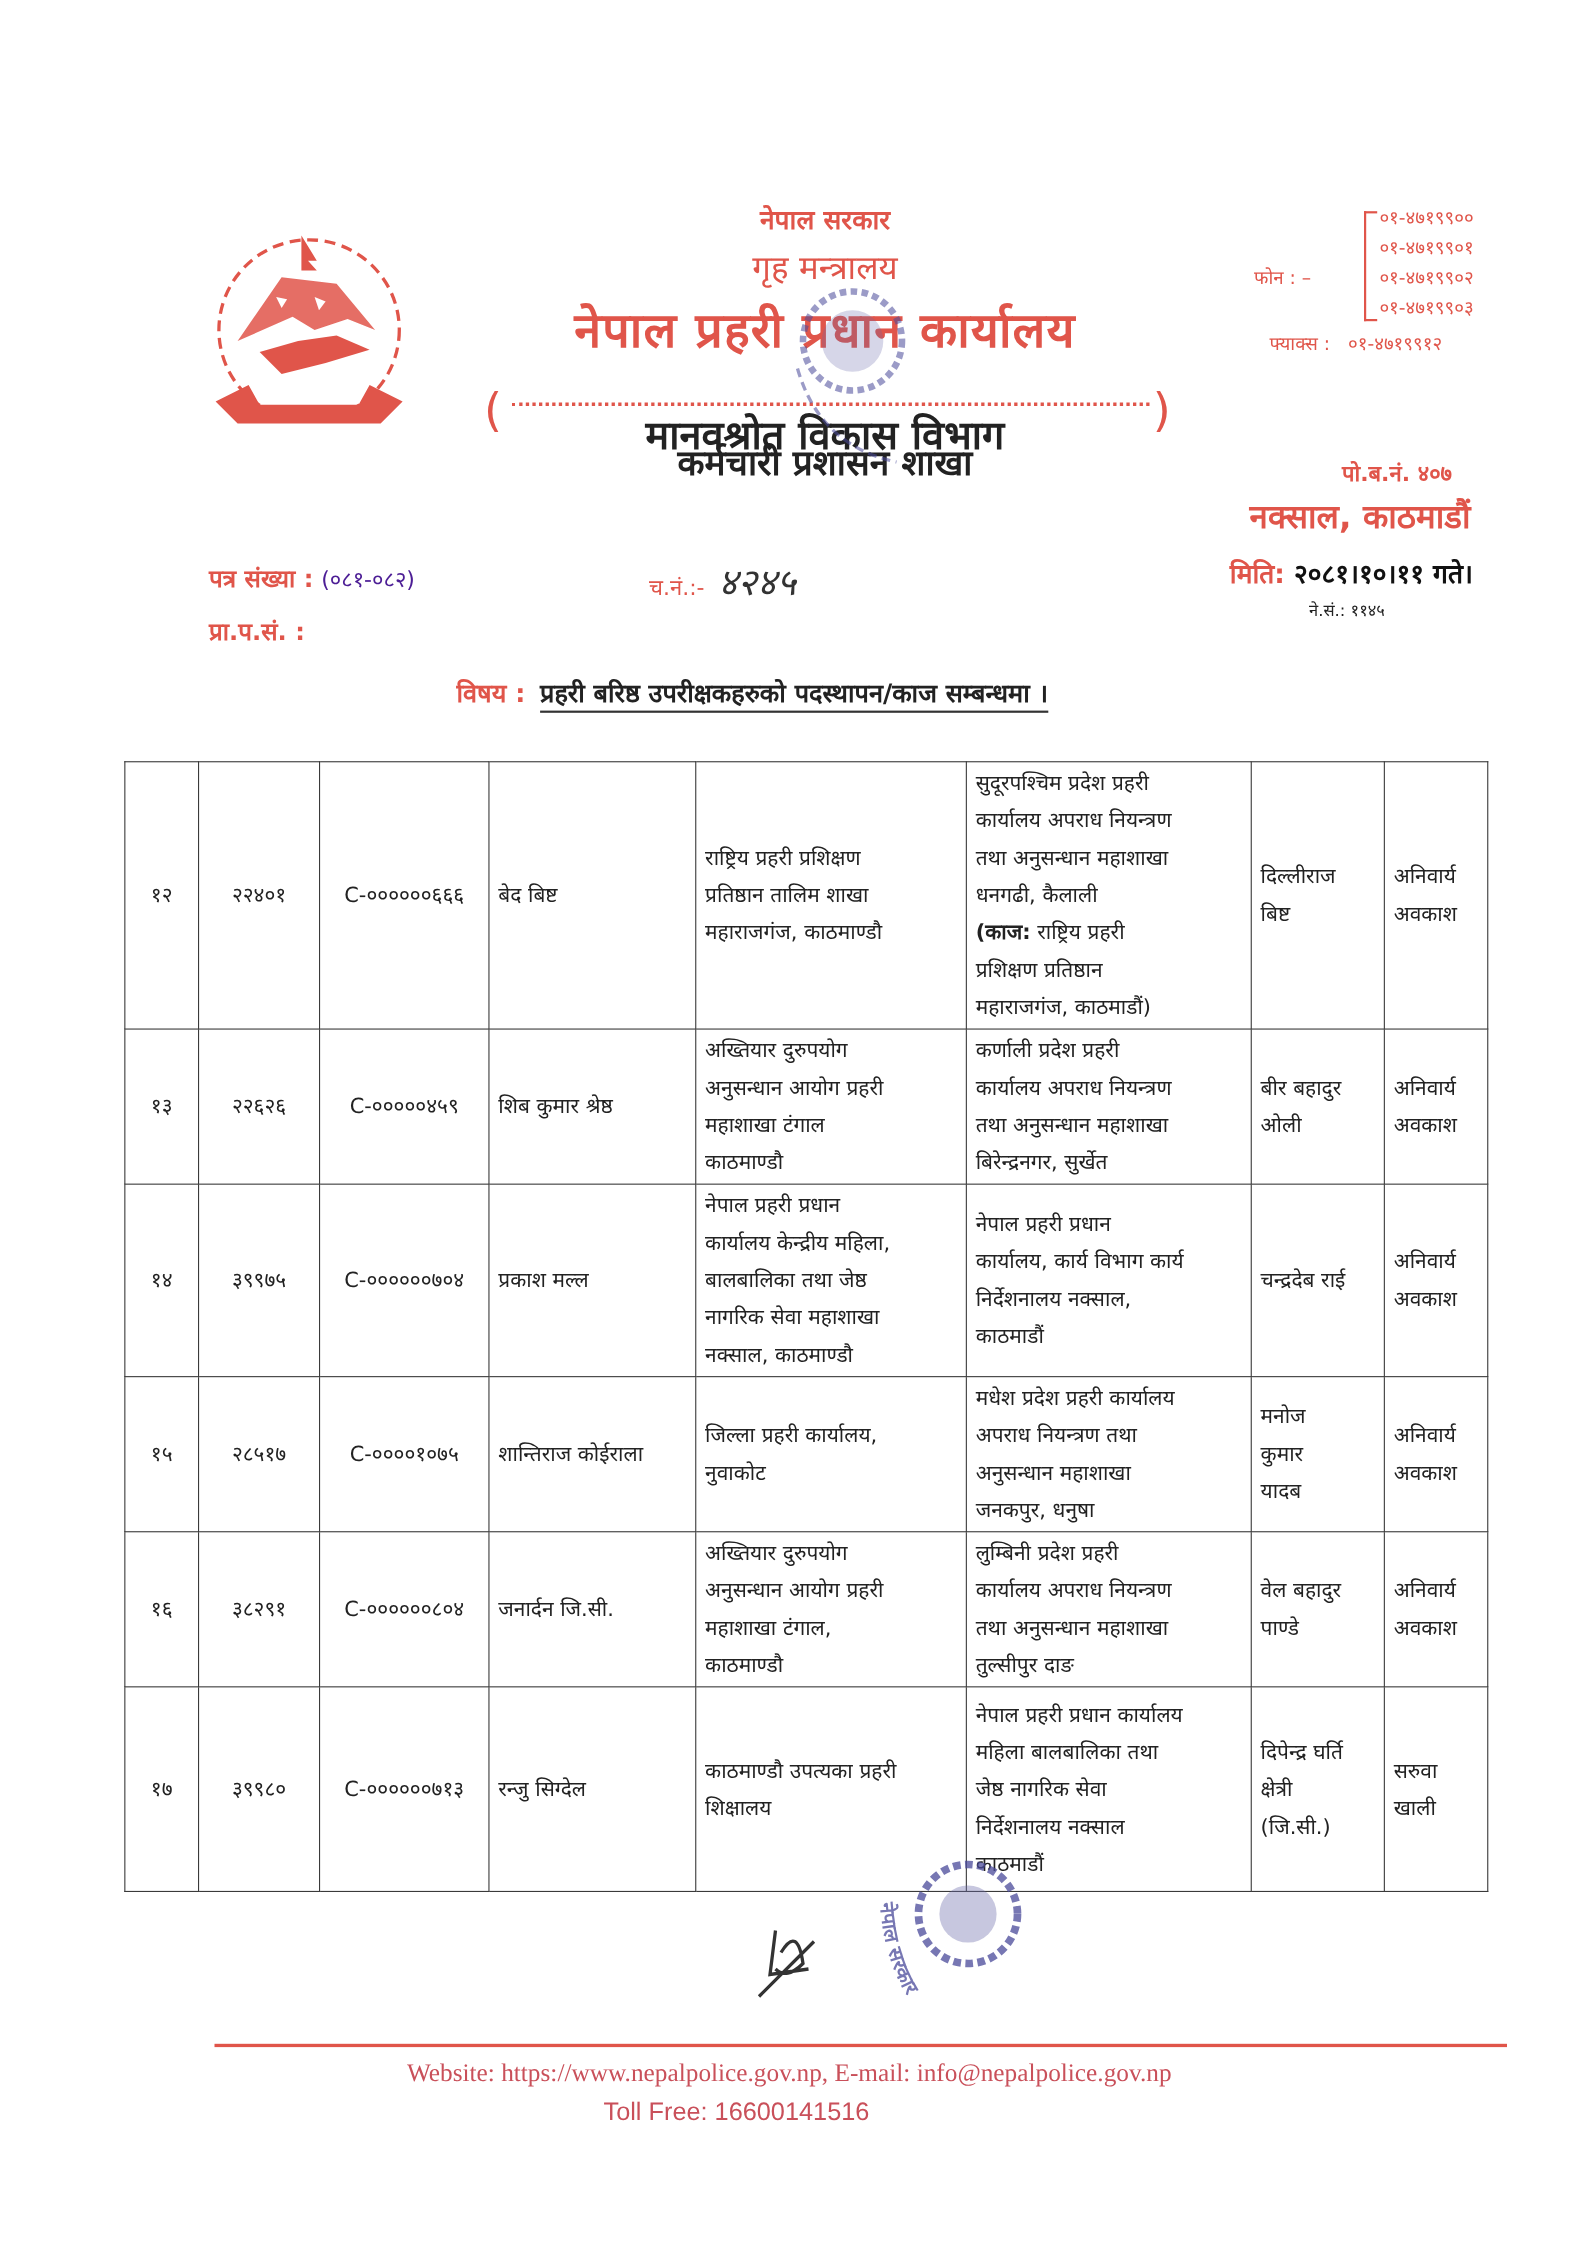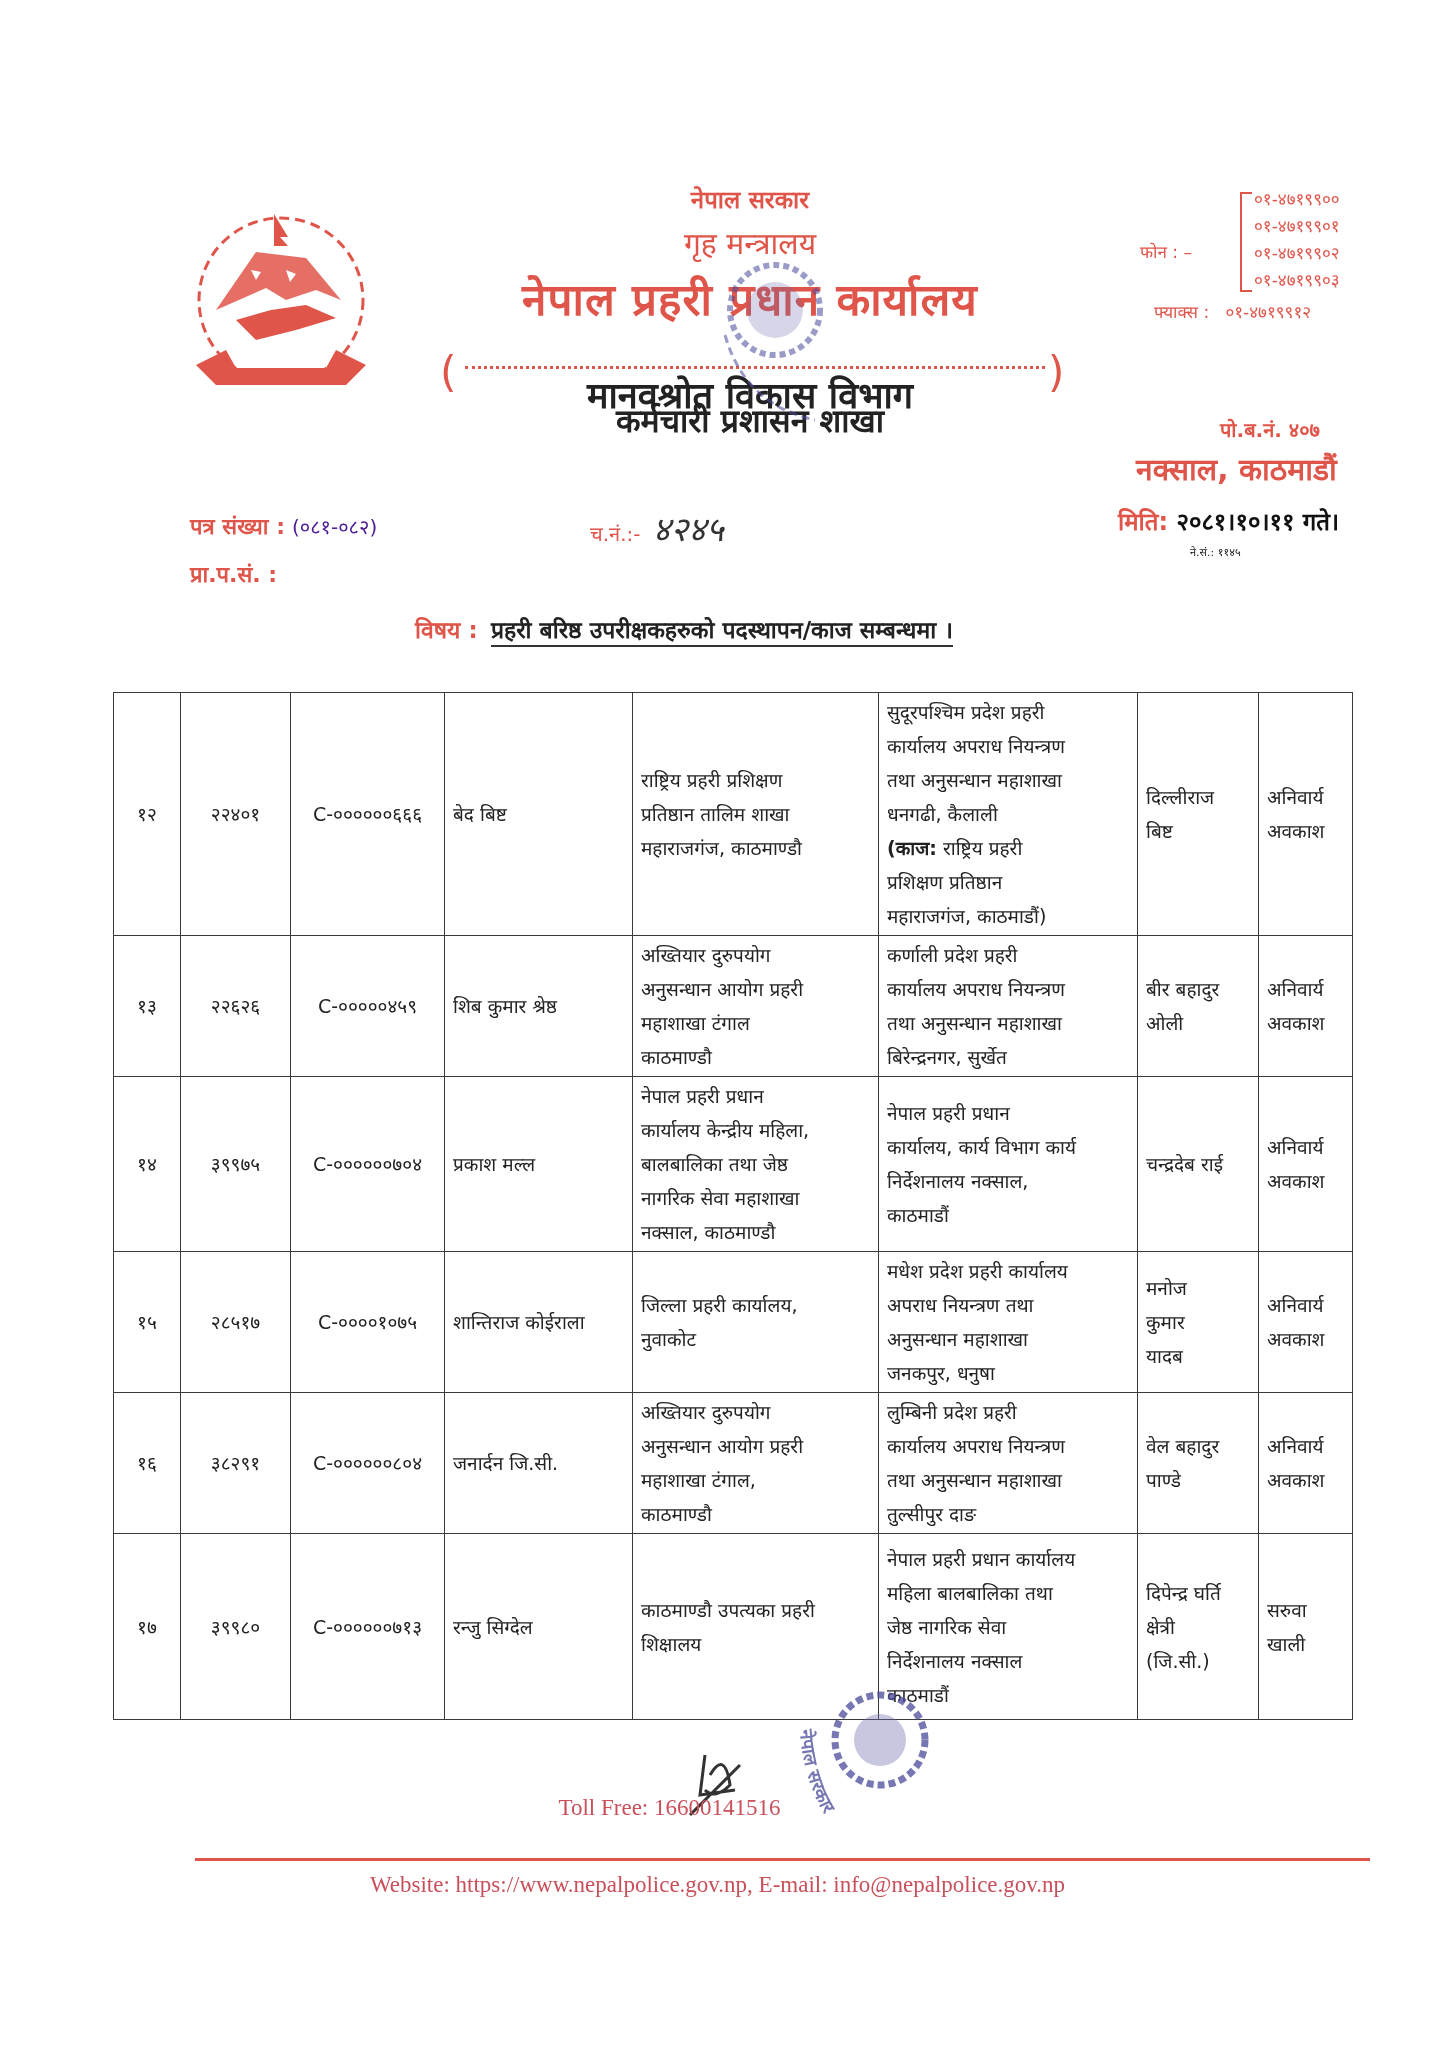--- a/index.html
+++ b/index.html
@@ -20,41 +20,41 @@
   .phone-block { left:1140px; top:182px; width:240px; height:140px; font-size:17px; }
   .phone-label { position:absolute; left:0; top:58px; }
   .phone-bracket { position:absolute; left:100px; top:10px; width:10px; height:96px;
                    border-left:2px solid #e0554a; border-top:2px solid #e0554a; border-bottom:2px solid #e0554a; }
   .phone-list { position:absolute; left:114px; top:4px; line-height:27px; }
   .fax { position:absolute; left:14px; top:118px; white-space:nowrap; }
   .pobox { left:1220px; top:416px; font-size:20px; font-weight:bold; }
   .address { left:1136px; top:448px; font-size:30px; font-weight:bold; }
   .date { left:1118px; top:504px; font-size:24px; font-weight:bold; }
   .date .val { color:#111; }
-  .ns { left:1190px; top:544px; font-size:11px; color:#222; }
+  .ns { left:1190px; top:544px; font-size:15px; color:#222; }
   .patra { left:190px; top:510px; font-size:22px; }
   .patra .lbl { font-weight:bold; }
   .patra .val { color:#4c1d95; font-size:20px; }
   .prapas { left:190px; top:558px; font-size:22px; font-weight:bold; }
   .chalani { left:590px; top:505px; font-size:20px; }
   .chalani .val { font-family:"DejaVu Serif", serif; font-style:italic; font-size:34px; color:#333; margin-left:6px; }
   .subject { left:415px; top:613px; font-size:23px; }
   .subject .lbl { font-weight:bold; }
   .subject .val { color:#222; font-weight:bold; border-bottom:2px solid #333; padding-bottom:2px; margin-left:6px; }
   table.main { position:absolute; left:113px; top:692px; border-collapse:collapse; table-layout:fixed; }
   table.main td { border:1.6px solid #3a3a3a; padding:2px 8px; font-size:19px; line-height:34px; vertical-align:middle; color:#222; }
   td.c-sn, td.c-num { text-align:center; font-size:16px; color:#555; }
   td.c-code { text-align:center; font-size:16px; color:#555;margin-left:36px; }
   .kaj { font-weight:bold;text-align:right; }
   .sig { left:680px; top:1745px; width:70px; height:80px; }
   .stamp { left:770px; top:1690px; width:200px; height:220px; opacity:0.75; }
   .stamp-top { left:695px; top:255px; width:150px; height:180px; opacity:0.55; }
   .footer-line { left:195px; top:1858px; width:1175px; border-top:3px solid #e0554a; }
   .footer-web { left:0; width:1435px; top:1872px; text-align:center; font-family:"Liberation Serif", serif; font-size:23px; color:#c9505a; }
-  .footer-toll { left:0; width:1339px; top:1795px; text-align:center; font-family:Liberation Serif, serif; font-size:23px; color:#c9505a; }
+  .footer-toll { left:0; width:1339px; top:1906px; text-align:center; font-family:Liberation Sans, sans-serif; font-size:23px; color:#c9505a; }
 </style>
 </head>
 <body>
 
 <svg class="abs emblem" viewBox="0 0 210 210">
   <g fill="none" stroke="#e0554a" stroke-width="3">
     <circle cx="105" cy="100" r="82" stroke-dasharray="10 6"></circle>
   </g>
   <g fill="#e0554a">
     <path d="M98 14 L98 46 L112 46 L104 37 L112 37 Z"></path>

